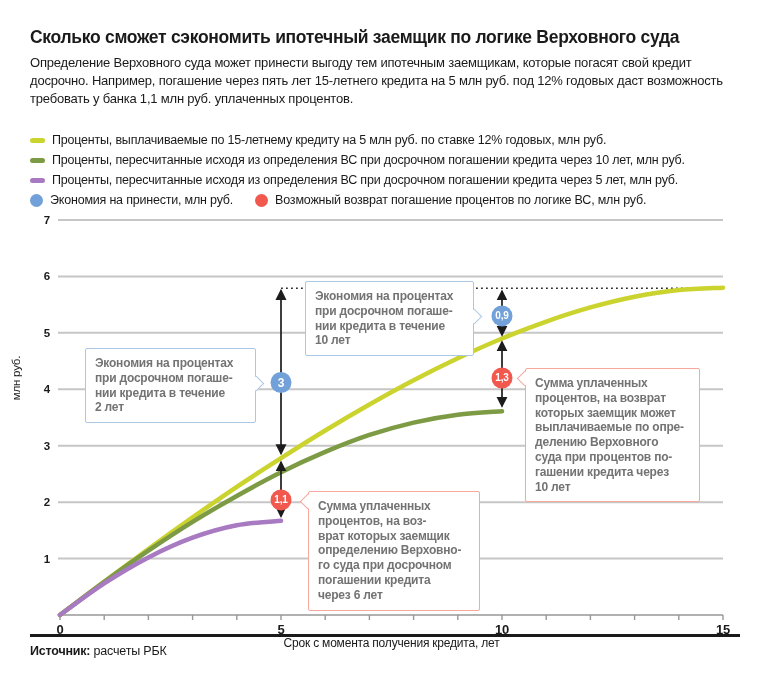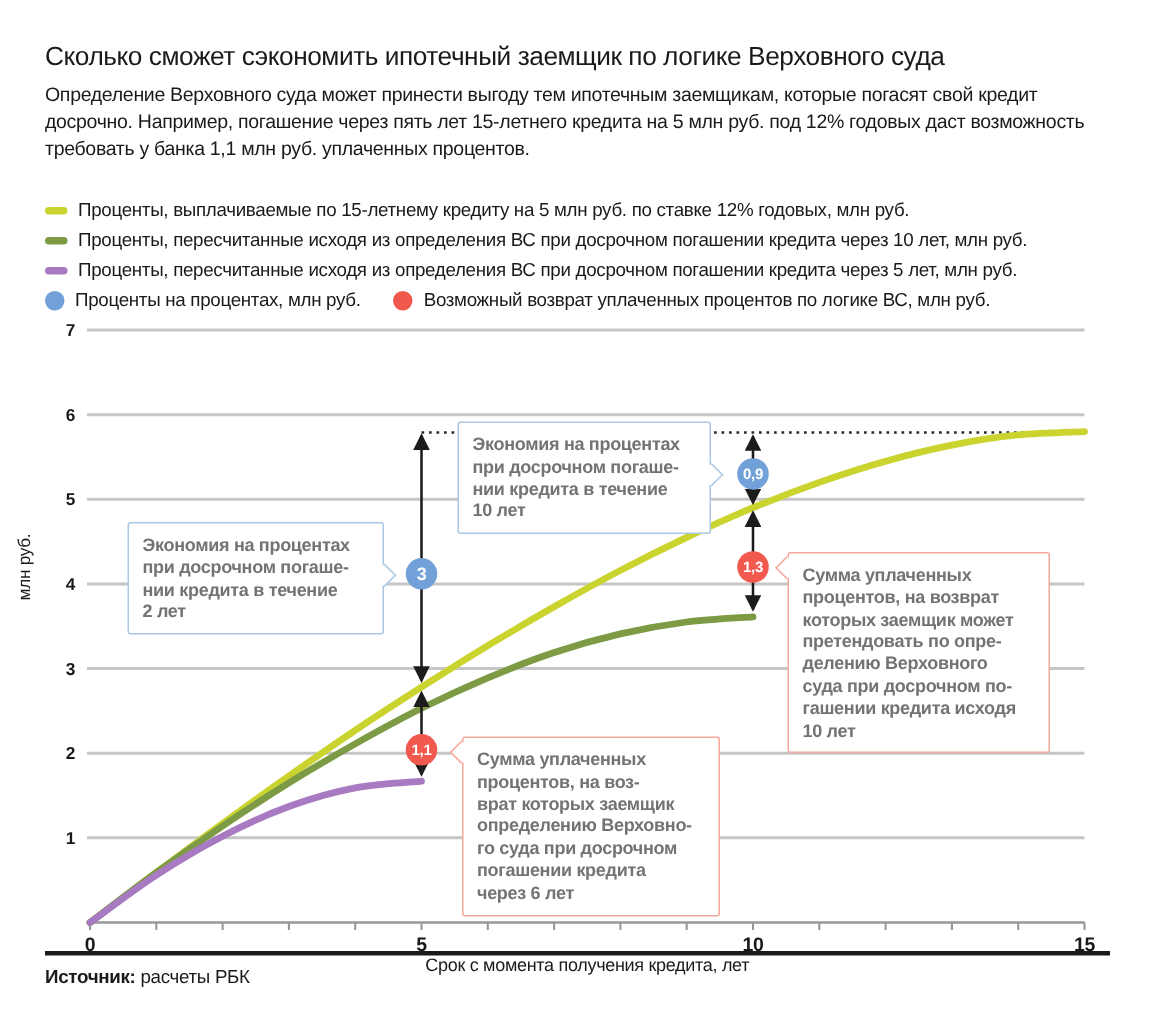--- a/index.html
+++ b/index.html
@@ -6,21 +6,21 @@
   html,body { background:#ffffff; }
   body {
     width: 770px; height: 687px;
     font-family: "Liberation Sans", sans-serif;
     color: #1a1a1a;
     position: relative;
     overflow: hidden;
     letter-spacing: -0.2px;
   }
   .header { padding: 26px 30px 0 30px; }
-  .title { font-size: 17.5px; font-weight: 400; line-height: 22px; margin-bottom: 6px; letter-spacing: -0.3px; }
+  .title { font-size: 17.5px; font-weight: 700; line-height: 22px; margin-bottom: 6px; letter-spacing: -0.3px; }
   .intro { font-size: 13px; line-height: 18px; max-width: 714px; margin-bottom: 25px; }
   .legend { padding: 0 30px; }
   .legend-row { display: flex; align-items: flex-end; margin-bottom: 5px; }
   .legend-item { display: flex; align-items: center; }
   .legend-item + .legend-item { margin-left: 22px; }
   .legend-swatch { flex: 0 0 auto; margin-right: 7px; }
   .legend-swatch.dash { width: 15px; height: 5.5px; border-radius: 3px; }
   .legend-swatch.circle { width: 13px; height: 13px; border-radius: 50%; }
   .legend-label { font-size: 12.5px; line-height: 15px; }
   #chart { position: relative; width: 770px; height: 447px; margin-top: 4px; }
@@ -63,25 +63,25 @@
     </div>
     <div class="legend-row">
       <div class="legend-item">
         <span class="legend-swatch dash" style="background: rgb(167, 122, 193);"></span>
         <span class="legend-label">Проценты, пересчитанные исходя из определения ВС при досрочном погашении кредита через 5 лет, млн руб.</span>
       </div>
     </div>
     <div class="legend-row">
       <div class="legend-item">
         <span class="legend-swatch circle" style="background: rgb(113, 161, 216);"></span>
-        <span class="legend-label">Проценты на процентах, млн руб.</span>
+        <span class="legend-label">Экономия на принести, млн руб.</span>
       </div>
       <div class="legend-item">
         <span class="legend-swatch circle" style="background: rgb(242, 89, 78);"></span>
-        <span class="legend-label">Возможный возврат уплаченных процентов по логике ВС, млн руб.</span>
+        <span class="legend-label">Возможный возврат погашение процентов по логике ВС, млн руб.</span>
       </div>
     </div>
   </div>
 
 <div id="chart">
   <svg id="plot" width="770" height="447">
       <defs>
         <marker id="ah" viewBox="0 0 10 10" refX="8.5" refY="5" markerWidth="6.5" markerHeight="6.5" orient="auto-start-reverse">
           <path d="M0,0 L10,5 L0,10 z" fill="#1c1c1c"></path>
         </marker>
@@ -151,24 +151,24 @@
       <div>Экономия на процентах</div>
       <div>при досрочном погаше-</div>
       <div>нии кредита  в течение</div>
       <div>10 лет</div>
       <span class="ptr" style="top: 29px; border-color: rgb(170, 200, 228);"></span>
     </div>
     <div class="callout side-left" style="left: 525px; top: 155px; width: 175px; border-color: rgb(248, 167, 157);">
       <div>Сумма уплаченных</div>
       <div>процентов, на возврат</div>
       <div>которых заемщик может</div>
-      <div>претендовать по опре-</div>
+      <div>выплачиваемые по опре-</div>
       <div>делению Верховного</div>
-      <div>суда при досрочном по-</div>
-      <div>гашении кредита  исходя</div>
+      <div>суда при процентов по-</div>
+      <div>гашении кредита  через</div>
       <div>10 лет</div>
       <span class="ptr" style="top: 4px; border-color: rgb(248, 167, 157);"></span>
     </div>
     <div class="callout side-left" style="left: 308px; top: 278px; width: 172px; border-color: rgb(248, 167, 157);">
       <div>Сумма уплаченных</div>
       <div>процентов, на воз-</div>
       <div>врат которых заемщик</div>
       <div>определению Верховно-</div>
       <div>го суда при досрочном</div>
       <div>погашении кредита</div>

